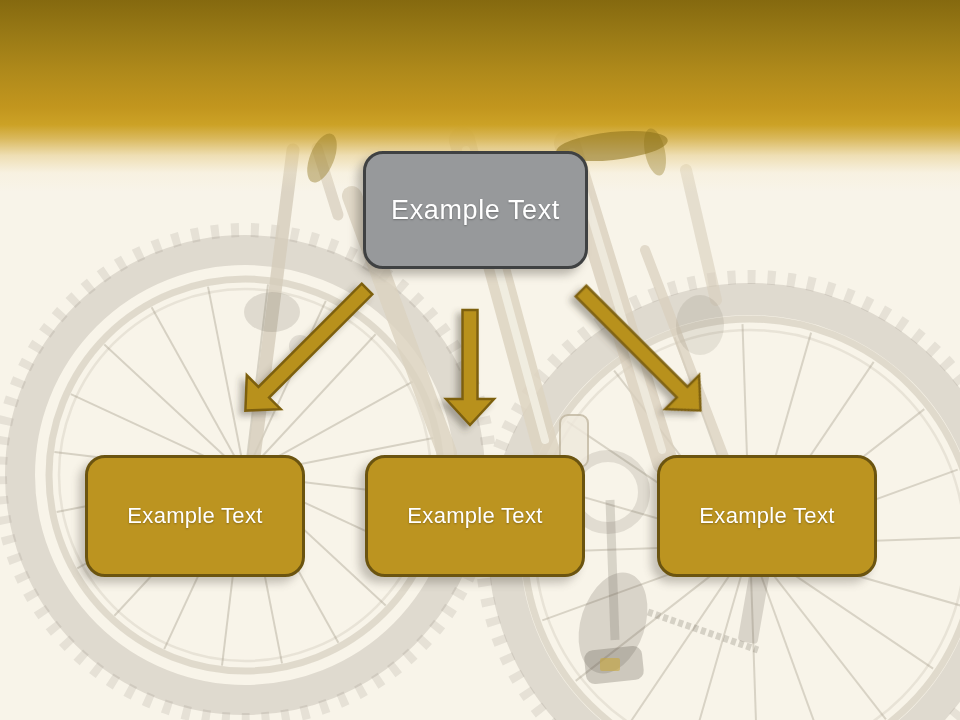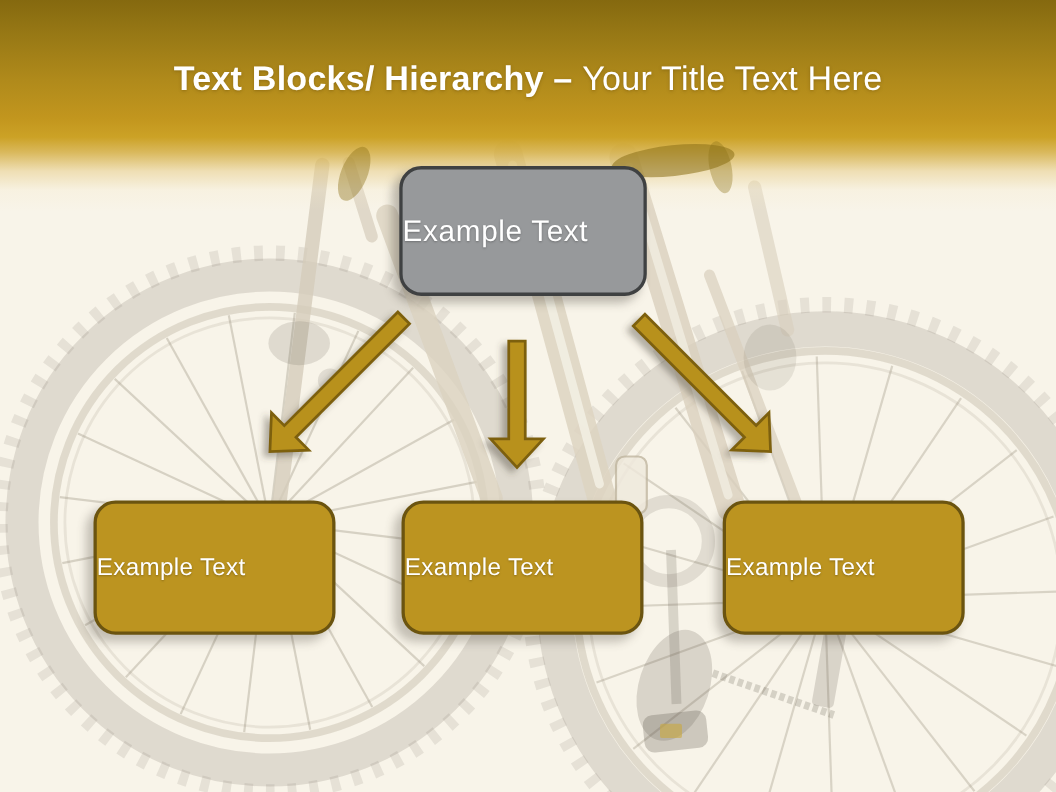--- a/index.html
+++ b/index.html
@@ -30,21 +30,21 @@
     text-align:center;color:#ffffff;font-size:31px;line-height:40px;
     letter-spacing:0.2px;white-space:nowrap;
     text-shadow:0 1px 3px rgba(80,55,0,0.35);
   }
   .title .t-bold{font-weight:700;}
   .title .t-reg{font-weight:400;}
   .arrow-layer{position:absolute;inset:0;z-index:3;pointer-events:none;}
   
   .box{
     position:absolute;z-index:4;box-sizing:border-box;
-    display:flex;align-items:center;justify-content:flex-start;
+    display:flex;align-items:center;justify-content:center;
     color:#fff;text-align:center;
     text-shadow:0 1px 2px rgba(0,0,0,0.28);
   }
   .box-root{
     left:363px;top:151px;width:225px;height:118px;
     background:#97999b;border:3px solid #3f4142;border-radius:20px;
     font-size:27px;letter-spacing:0.6px;
     box-shadow:-6px 6px 9px rgba(75,70,60,0.35);
   }
   .box-child{
@@ -150,23 +150,20 @@
       <rect x="560" y="415" width="28" height="52" rx="8" fill="#efe9dc" stroke="#c0b6a0" stroke-width="2" opacity="0.8"></rect>
     </g>
   </svg>
 
   <div class="banner">
     <svg class="hdr-sil" viewBox="0 0 960 192" aria-hidden="true">
       <ellipse cx="612" cy="146" rx="56" ry="14" fill="#8a6f15" opacity="0.55" transform="rotate(-6 612 146)"></ellipse>
       <ellipse cx="322" cy="158" rx="12" ry="26" fill="#8a6f15" opacity="0.40" transform="rotate(22 322 158)"></ellipse>
       <ellipse cx="655" cy="152" rx="10" ry="24" fill="#8a6f15" opacity="0.35" transform="rotate(-12 655 152)"></ellipse>
     </svg>
-    <div class="title">
-      <span class="t-bold">Text Blocks/ Hierarchy</span><span class="t-bold"> – </span><span class="t-reg">Your Title Text Here</span>
-    </div>
   </div>
 
   <svg class="arrow-layer" viewBox="0 0 960 720" aria-hidden="true">
     <defs>
       <filter id="arrowShadow" x="-40%" y="-40%" width="180%" height="180%">
         <feDropShadow dx="-5" dy="4" stdDeviation="3" flood-color="#4a4438" flood-opacity="0.40"></feDropShadow>
       </filter>
     </defs>
     <g fill="#b8911e" stroke="#7d6010" stroke-width="2.5" stroke-linejoin="miter" filter="url(#arrowShadow)">
       <path transform="translate(367,289) rotate(45)" d="M -7.5 0 H 7.5 V 146 H 24 L 0 172 L -24 146 H -7.5 Z"></path>

